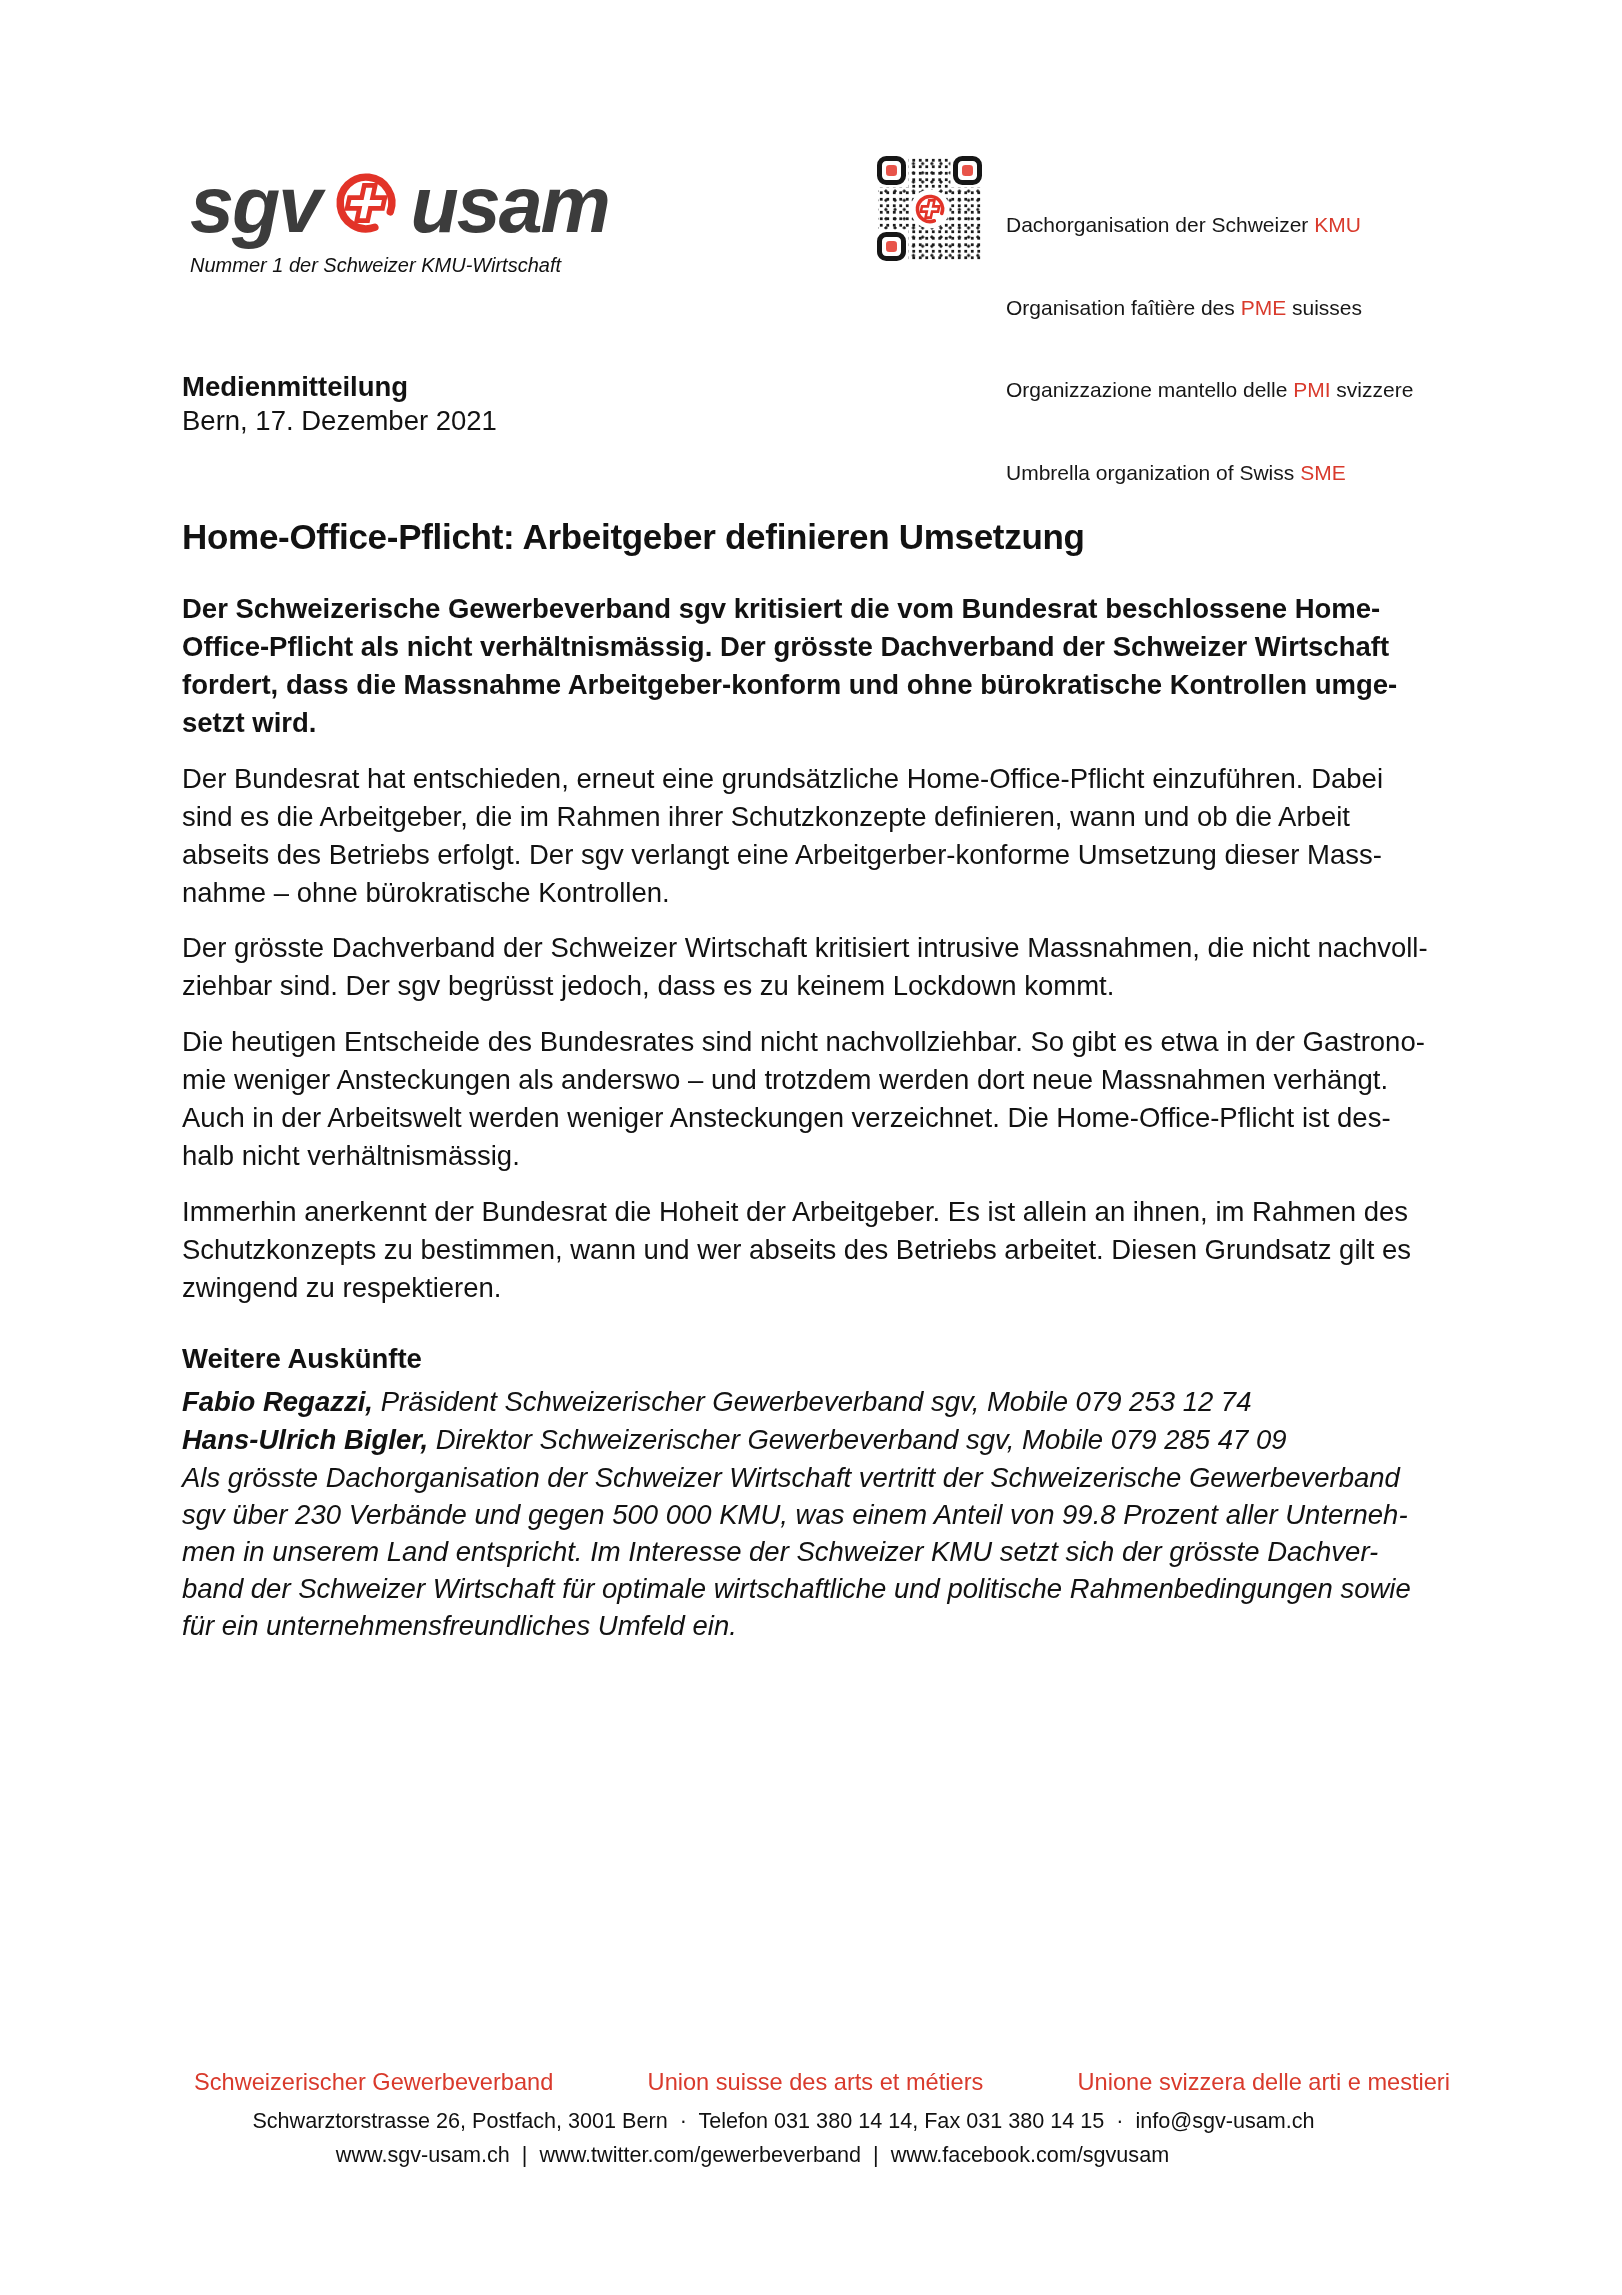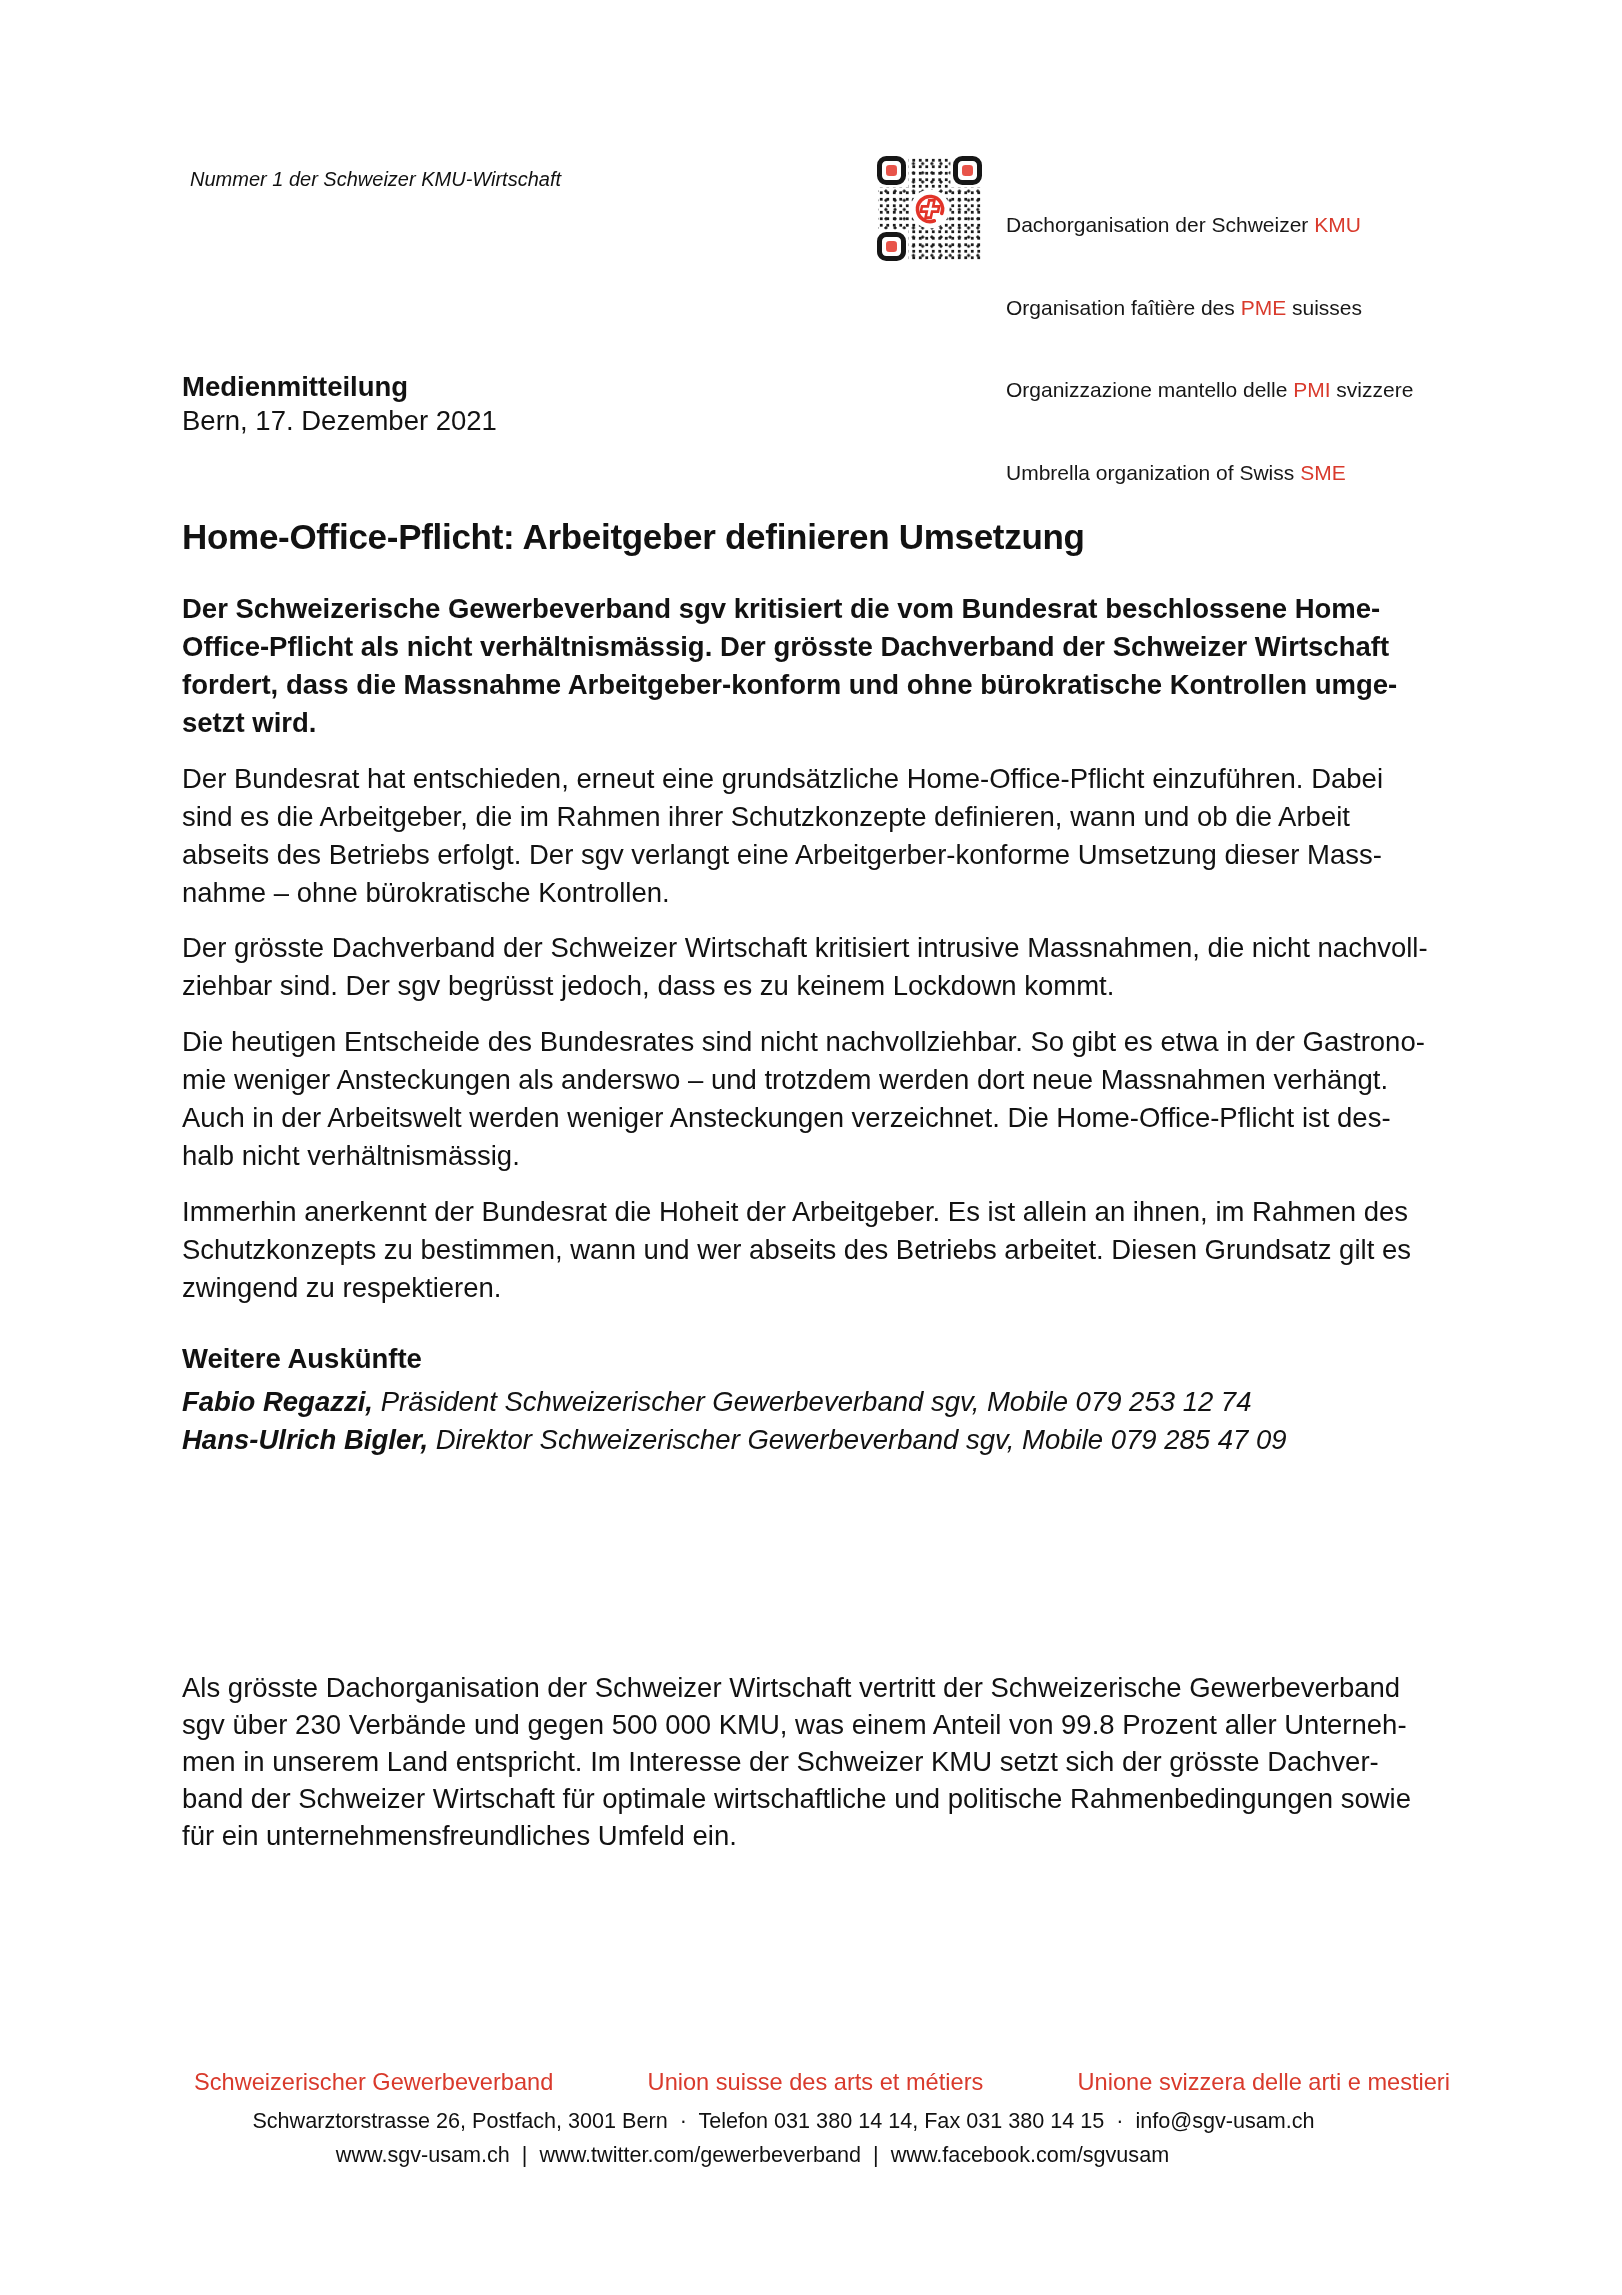--- a/index.html
+++ b/index.html
@@ -83,21 +83,21 @@
   
   .main-col{position:absolute;left:182px;top:370px;width:1302px;}
   .meta{font-size:27.5px;line-height:34px;}
   .meta-doctype{font-weight:bold;}
   .article-title{margin-top:77px;font-size:35px;line-height:43px;font-weight:bold;letter-spacing:-0.3px;}
   .lead{margin-top:32px;font-size:27.5px;line-height:38px;font-weight:bold;white-space:pre;}
   .body-text{margin-top:17.7px;font-size:27.5px;line-height:38px;white-space:pre;}
   .contact-heading{margin-top:33px;font-size:27.5px;line-height:38px;font-weight:bold;}
   .contacts{margin-top:5.2px;font-size:27.5px;line-height:38px;font-style:italic;}
   .contact-name{font-weight:bold;}
-  .about{margin-top:210px;font-size:27.5px;line-height:37px;white-space:pre;}
+  .about{font-size:27.5px;line-height:37px;white-space:pre;font-style:italic;}
 
   
   .footer-orgs{
     position:absolute;left:194px;top:2068px;width:1256px;
     display:flex;justify-content:space-between;
     font-size:23.6px;line-height:29px;color:var(--accent);
   }
   .footer-address{
     position:absolute;left:0;top:2106px;width:1567px;
     text-align:center;font-size:21.6px;line-height:29px;color:#111;white-space:pre;
@@ -106,20 +106,28 @@
     position:absolute;left:0;top:2140px;width:1505px;
     text-align:center;font-size:21.6px;line-height:29px;color:#111;white-space:pre;
   }
 </style>
 </head>
 <body>
 
 <div class="page">
 
   <div class="logo-block">
+    <div class="logo-line">
+      <span class="logo-word sgv">sgv</span>
+      <svg class="logo-emblem" viewBox="0 0 100 100" aria-hidden="true">
+        <path d="M 63 85.7 A 38 38 0 1 1 85.7 63" fill="none" stroke="#e23328" stroke-width="11" stroke-linecap="round"></path>
+        <path d="M42 24 h16 v18 h18 v16 h-18 v18 h-16 v-18 h-18 v-16 h18 z" fill="#ffffff" stroke="#e23328" stroke-width="7" transform="translate(10.6 0) skewX(-12)"></path>
+      </svg>
+      <span class="logo-word usam">usam</span>
+    </div>
     <div class="logo-tagline">Nummer 1 der Schweizer KMU-Wirtschaft</div>
   </div>
 
   <div class="qr">
     <div class="qr-dots"></div>
     <div class="finder tl">
         <div class="finder-ring">
           <div class="finder-dot"></div>
         </div>
       </div>

